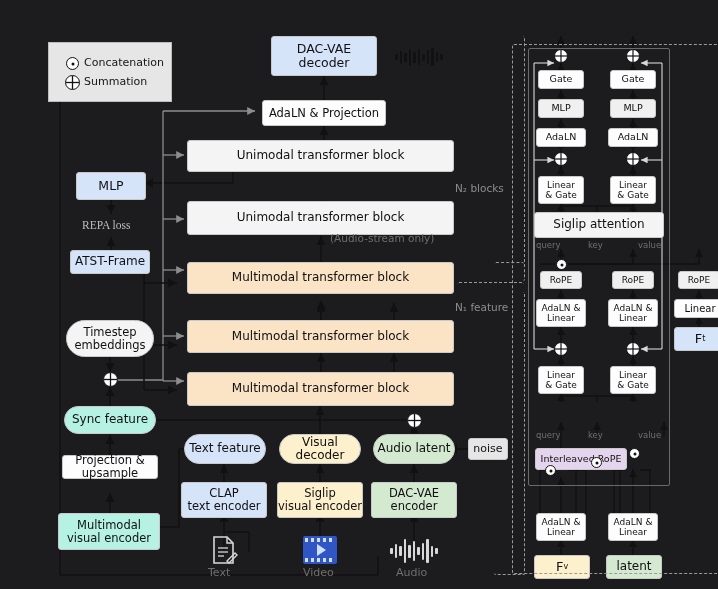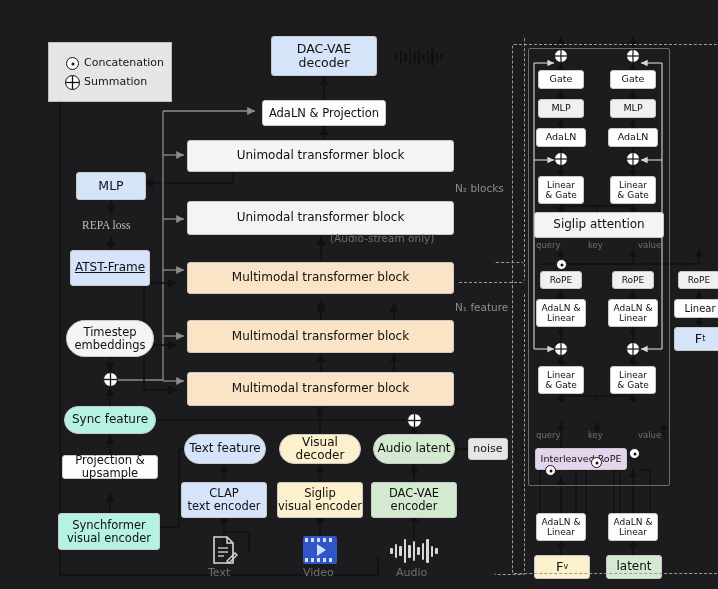--- a/index.html
+++ b/index.html
@@ -283,38 +283,38 @@
   <div class="box rr" style="left:187px;top:262px;width:267px;height:32px;background:#fbe3c6;font-size:12px;">Multimodal transformer block</div>
 
   <div class="box rr" style="left:187px;top:320px;width:267px;height:33px;background:#fbe3c6;font-size:12px;">Multimodal transformer block</div>
 
   <div class="box rr" style="left:187px;top:372px;width:267px;height:34px;background:#fbe3c6;font-size:12px;">Multimodal transformer block</div>
 
   <div class="box rr" style="left:76px;top:172px;width:70px;height:28px;background:#d6e4fa;font-size:12.5px;">MLP</div>
 
   <div class="lbl" style="left:82px;top:219px;font-size:11.5px;color:#bdbdbd;font-family:Liberation Serif, serif;">REPA loss</div>
 
-  <div class="box rr" style="left:70px;top:250px;width:80px;height:36px;background:#d6e4fa;font-size:12px;text-decoration:underline;">ATST-Frame</div>
+  <div class="box rr" style="left:70px;top:250px;width:80px;height:24px;background:#d6e4fa;font-size:12px;">ATST-Frame</div>
 
   <div class="box pill" style="left:66px;top:320px;width:88px;height:37px;background:#f4f4f4;font-size:11.5px;white-space:pre-line;">Timestep
 embeddings</div>
 
   <div class="opnode sum" style="left:103px;top:372px;width:15px;height:15px;">
     <svg width="15" height="15" style="position:absolute;left:-1px;top:-1px;">
       <line x1="1" y1="7.5" x2="14" y2="7.5" stroke="#111" stroke-width="1.3"></line>
       <line x1="7.5" y1="1" x2="7.5" y2="14" stroke="#111" stroke-width="1.3"></line>
     </svg>
   </div>
 
   <div class="box pill" style="left:64px;top:406px;width:92px;height:28px;background:#b5f2e4;font-size:12px;">Sync feature</div>
 
   <div class="box rr" style="left:62px;top:455px;width:96px;height:24px;background:#fdfdfd;font-size:11.5px;white-space:pre-line;">Projection &amp;
 upsample</div>
 
-  <div class="box rr" style="left:58px;top:513px;width:102px;height:37px;background:#b5f2e4;font-size:11.5px;white-space:pre-line;">Synchformer
+  <div class="box rr" style="left:58px;top:513px;width:102px;height:37px;background:#b5f2e4;font-size:11.5px;white-space:pre-line;">Multimodal
 visual encoder</div>
 
   <div class="box pill" style="left:184px;top:434px;width:82px;height:30px;background:#d6e4fa;font-size:12px;">Text feature</div>
   <div class="box pill" style="left:279px;top:434px;width:82px;height:30px;background:#fdf0cc;font-size:12px;">Visual decoder</div>
   <div class="box pill" style="left:373px;top:434px;width:82px;height:30px;background:#d4ead0;font-size:12px;">Audio latent</div>
   <div class="box sq" style="left:468px;top:438px;width:40px;height:22px;background:#e6e6e6;font-size:11px;">noise</div>
 
   <div class="opnode sum" style="left:407px;top:413px;width:15px;height:15px;">
     <svg width="15" height="15" style="position:absolute;left:-1px;top:-1px;">
       <line x1="1" y1="7.5" x2="14" y2="7.5" stroke="#111" stroke-width="1.3"></line>

